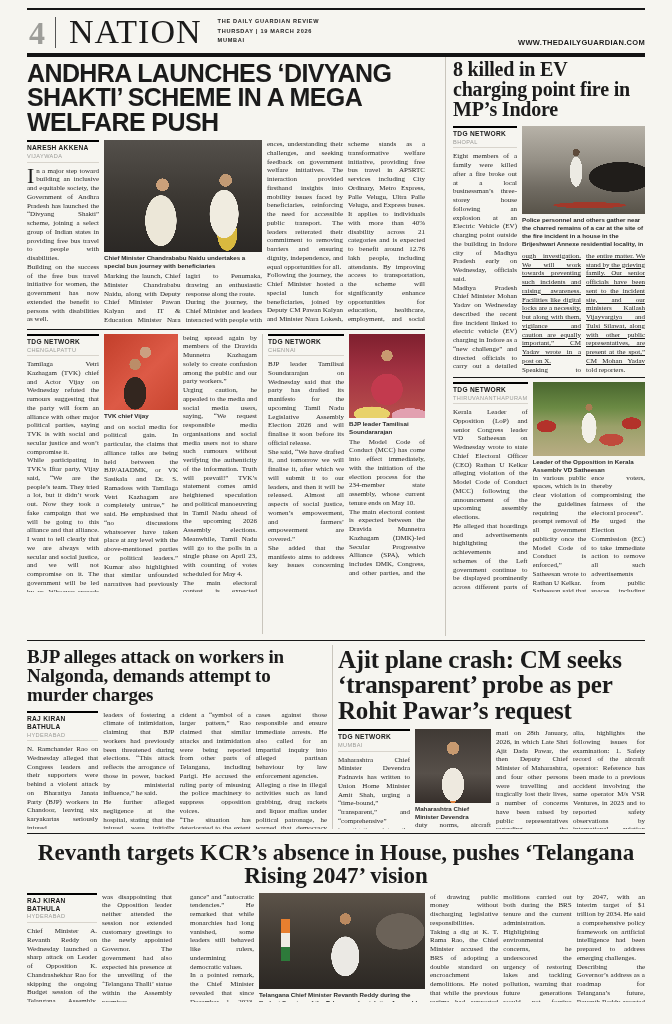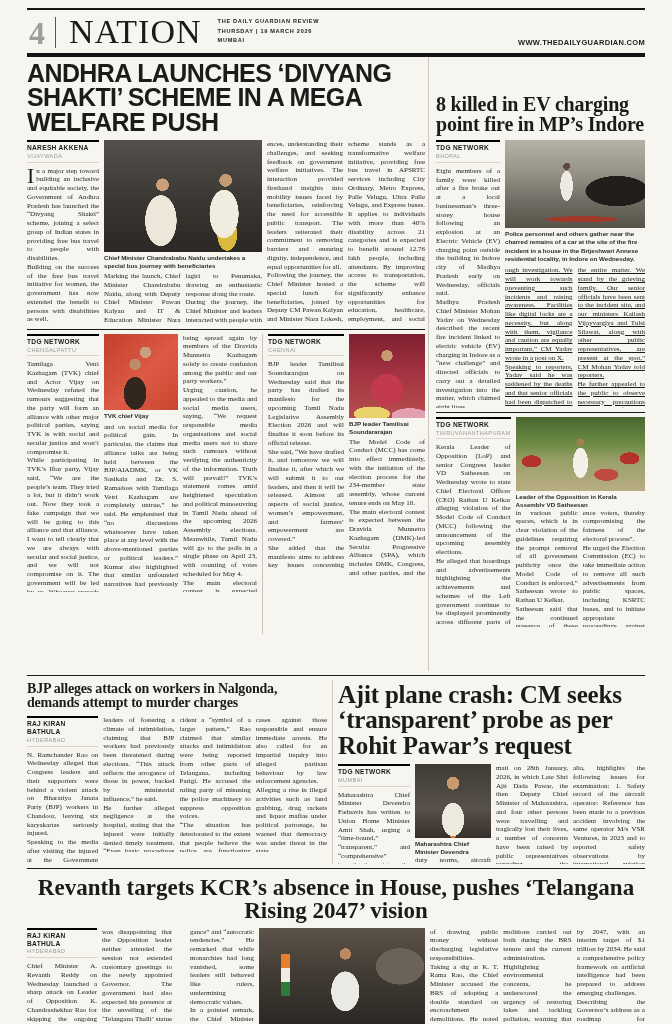--- a/index.html
+++ b/index.html
@@ -27,21 +27,21 @@
   .by-name{font:700 6.6px/1.2 "Liberation Sans",sans-serif;letter-spacing:.3px;}
   .by-city{font:400 5.6px/1.2 "Liberation Sans",sans-serif;color:#9a9a96;letter-spacing:.4px;margin-top:1px;}
   .cols{display:flex;gap:5px;}
   .bt{font-size:7px;line-height:1.25;text-align:justify;white-space:pre-line;overflow:hidden;color:#1d1d1d;}
   .dropcap::first-letter{float:left;font-size:22px;line-height:16px;padding:1px 2px 0 0;font-weight:400;}
   .cap{font:700 6.2px/1.3 "Liberation Sans",sans-serif;color:#2b2b2b;margin-top:2px;overflow:hidden;}
   .ph{width:100%;background-color:#8a867e;background-repeat:no-repeat;}
   .rule{border:0;border-top:1px solid #1a1a1a;margin:4px 0;}
   .vr{flex:0 0 1px;background:#c9c5bc;margin:0 5px;}
   .bandA{display:flex;}
-  .regL{flex:0 0 398px;padding-right:3px;border-right:1px solid #c9c5bc;}
+  .regL{flex:0 0 398px;padding-right:20px;border-right:1px solid #c9c5bc;}
   .regR{flex:1;padding-left:7px;min-width:0;}
   .band{display:flex;}
   
   .ph-andhra{height:112px;background-image:
     radial-gradient(ellipse 26px 42px at 36% 72%, #ece7d8 0 60%, rgba(236,231,216,0) 61%),
     radial-gradient(ellipse 24px 40px at 76% 66%, #f0ece0 0 60%, rgba(240,236,224,0) 61%),
     radial-gradient(circle 9px at 37% 40%, #caa07a 0 70%, rgba(202,160,122,0) 71%),
     radial-gradient(circle 9px at 77% 36%, #c29a74 0 70%, rgba(194,154,116,0) 71%),
     radial-gradient(ellipse 18px 30px at 78% 84%, #d9b93f 0 55%, rgba(217,185,63,0) 56%),
     linear-gradient(180deg,#54504b 0%,#3a3631 55%,#2b2825 100%);}
@@ -182,21 +182,21 @@
               <div class="bt" style="height:138px;margin-top:2px;">The Model Code of Conduct (MCC) has come into effect immediately, with the initiation of the election process for the 234-member state assembly, whose current tenure ends on May 10.
 The main electoral contest is expected between the Dravida Munnetra Kazhagam (DMK)-led Secular Progressive Alliance (SPA), which includes DMK, Congress, and other parties, and the National Democratic Alliance (NDA), led by All India Anna Dravida Munnetra Kazhagam (AIADMK) with BJP and Pattali Makkal Katchi (PMK) as allies.</div>
             </div>
           </div>
         </div>
       </div>
     </div>
 
     <div class="regR">
 
-      <div class="article" style="height:316px;margin-top:35px;">
+      <div class="article" style="height:316px;">
         <div class="hl">8 killed in EV charging point fire in MP’s Indore</div>
         <div class="cols">
           <div style="flex:0 0 64px;">
             <div class="byline">
               <div class="by-name">TDG NETWORK</div>
               <div class="by-city">BHOPAL</div>
             </div>
             <div class="bt" style="height:248px;">Eight members of a family were killed after a fire broke out at a local businessman’s three-storey house following an explosion at an Electric Vehicle (EV) charging point outside the building in Indore city of Madhya Pradesh early on Wednesday, officials said.
 Madhya Pradesh Chief Minister Mohan Yadav on Wednesday described the recent fire incident linked to electric vehicle (EV) charging in Indore as a “new challenge” and directed officials to carry out a detailed investigation into the matter, which claimed eight lives.
 In a post on X, the Chief Minister said that the state government would take steps to prevent such occurrences in the future and work towards spreading awareness among the public.
@@ -243,21 +243,21 @@
         </div>
       </div>
     </div>
   </div>
 
   <hr class="rule">
 
   <div class="band">
 
     <div class="article" style="flex:0 0 300px;height:184px;">
-      <div class="hl" style="font-size:14px;">BJP alleges attack on workers in Nalgonda, demands attempt to murder charges</div>
+      <div class="hl" style="font-size:19px;">BJP alleges attack on workers in Nalgonda, demands attempt to murder charges</div>
       <div class="cols">
         <div style="flex:1;">
           <div class="byline">
             <div class="by-name">RAJ KIRAN BATHULA</div>
             <div class="by-city">HYDERABAD</div>
           </div>
           <div class="bt" style="height:116px;">N. Ramchander Rao on Wednesday alleged that Congress leaders and their supporters were behind a violent attack on Bharatiya Janata Party (BJP) workers in Chandoor, leaving six karyakartas seriously injured.
 Speaking to the media after visiting the injured at the Government Hospital in Nalgonda, he said two of the victims had been discharged, while four others were still undergoing treatment. The injured include Dattu Shiva, Somaraju, Mahesh, Ganesh, Venkatanna and Nandu.
 Rao accused local Congress</div>
         </div>

